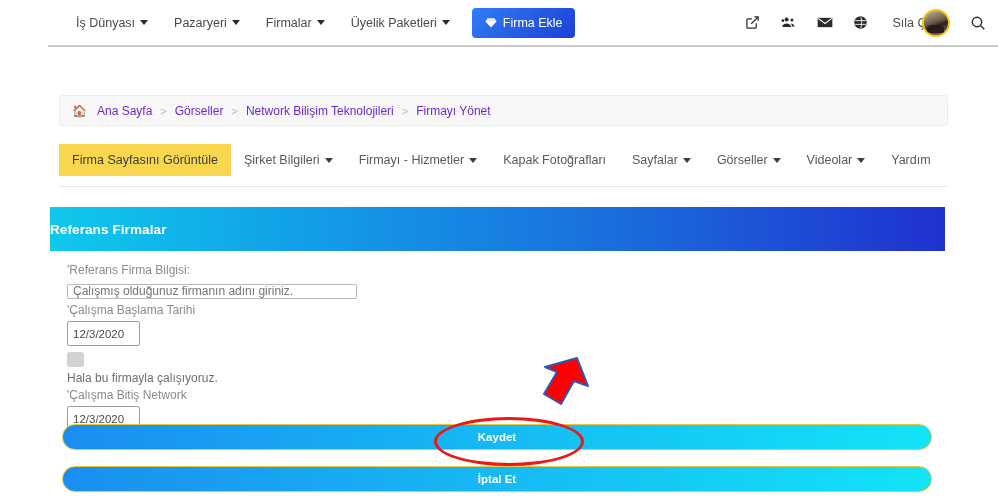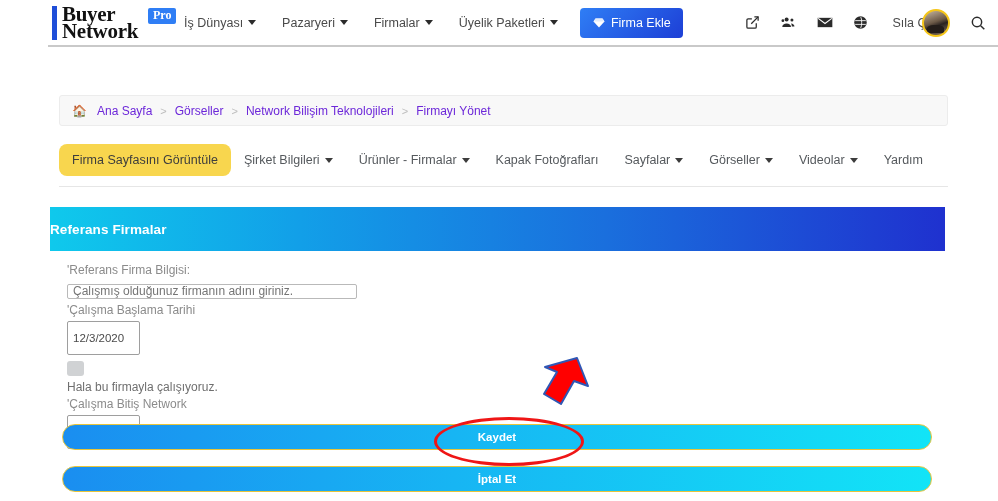--- a/index.html
+++ b/index.html
@@ -180,21 +180,21 @@
     height: 36px;
     display: flex;
     align-items: center;
     gap: 0px;
   }
   .tab-primary {
     background: #f8d64e;
     color: #3d3d3d;
     font-size: 12.5px;
     padding: 9px 13px;
-    border-radius: 8px;
+    border-radius: 0;
     cursor: pointer;
     white-space: nowrap;
   }
   .tab {
     font-size: 12.5px;
     color: #55595d;
     padding: 9px 13px;
     cursor: pointer;
     white-space: nowrap;
     display: flex;
@@ -258,21 +258,21 @@
     font-size: 12px;
     color: #9d9d9d;
     padding: 0 5px;
     box-sizing: border-box;
     font-family: "Liberation Sans", sans-serif;
     background: #ffffff;
     outline: none;
   }
   .date-input {
     width: 73px;
-    height: 34px;
+    height: 25px;
     border: 1px solid #9e9e9e;
     border-radius: 2px;
     font-size: 11.5px;
     color: #4a4a4a;
     padding: 0 5px;
     box-sizing: border-box;
     font-family: "Liberation Sans", sans-serif;
     background: #ffffff;
     outline: none;
   }
@@ -338,28 +338,20 @@
     width: 70px;
     height: 58px;
     pointer-events: none;
   }
 </style>
 </head>
 <body>
 
 <div class="navbar">
 
-  <div class="brand">
-    <div class="brand-bar"></div>
-    <div class="brand-text">
-      <span>Buyer</span>
-      <span class="l2">Network</span>
-    </div>
-    <div class="brand-pro">Pro</div>
-  </div>
 
   <div class="nav-links">
     <div class="nav-link">
       <span>İş Dünyası</span>
       <i class="caret"></i>
     </div>
     <div class="nav-link">
       <span>Pazaryeri</span>
       <i class="caret"></i>
     </div>
@@ -437,21 +429,21 @@
 </div>
 
 <div class="tabs">
   <div class="tab-primary">Firma Sayfasını Görüntüle</div>
 
   <div class="tab">
     <span>Şirket Bilgileri</span>
     <i class="caret-sm"></i>
   </div>
   <div class="tab">
-    <span>Ürünler - Firmalar</span>
+    <span>Firmayı - Hizmetler</span>
     <i class="caret-sm"></i>
   </div>
   <div class="tab">
     <span>Kapak Fotoğrafları</span>
   </div>
   <div class="tab">
     <span>Sayfalar</span>
     <i class="caret-sm"></i>
   </div>
   <div class="tab">

